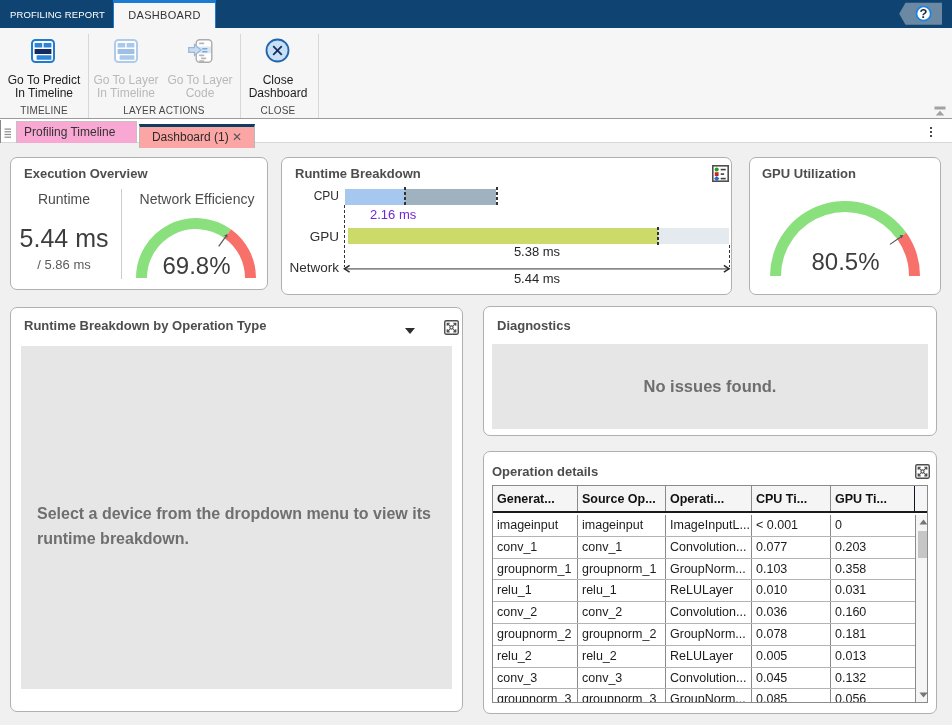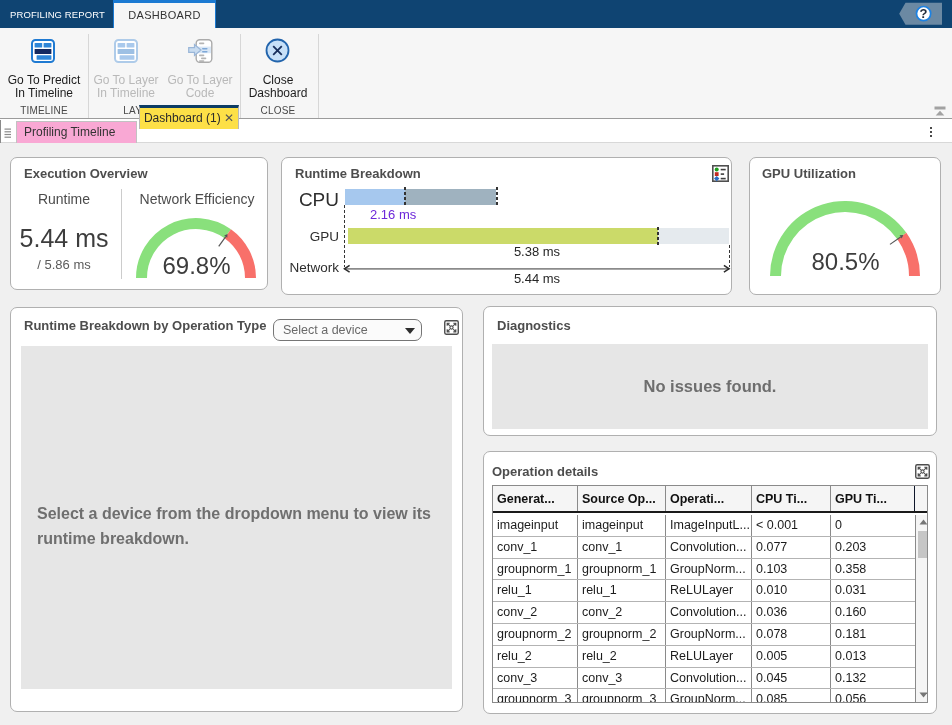--- a/index.html
+++ b/index.html
@@ -13,21 +13,21 @@
 
 #ribbon { left:0; top:28px; width:952px; height:91px; background:#f6f6f6; border-bottom:1px solid #9b9b9b; }
 .rdiv { position:absolute; top:6px; height:84px; width:1px; background:#d7d7d7; }
 .rbtn { position:absolute; top:71px; text-align:center; }
 .rbtn .lbl { margin-top:3px; font-size:12px; line-height:12.5px; color:#1d1d1d; }
 .rbtn.dis .lbl { color:#b9b9b9; }
 .seclbl { position:absolute; top:105px; font-size:10px; color:#484848; text-align:center; width:120px; letter-spacing:0.2px; }
 
 #tabbar { left:0; top:119px; width:952px; height:24px; background:#ffffff; border-bottom:1px solid #d8d8d8; }
 #tab1 { left:16px; top:121px; width:121px; height:22px; background:#f9a8d4; border:1px solid #c2c2c2; border-bottom:none; color:#333; font-size:12px; text-align:left; padding-left:7px; line-height:21px; }
-#tab2 { left:139px; top:105px; width:100px; height:24px; background:#fde047; border-top:3px solid #0d3c64; border-left:1px solid #b9b9b9; border-right:1px solid #b9b9b9; color:#2b2b2b; font-size:12px; text-align:center; line-height:20px; }
+#tab2 { left:139px; top:124px; width:116px; height:24px; background:#fca5a5; border-top:3px solid #0d3c64; border-left:1px solid #b9b9b9; border-right:1px solid #b9b9b9; color:#2b2b2b; font-size:12px; text-align:center; line-height:20px; }
 
 .card { position:absolute; background:#fff; border:1px solid #b0b0b0; border-radius:7px; }
 .ctitle { position:absolute; font-size:13px; font-weight:bold; color:#4d4d4d; }
 .grbox { position:absolute; background:#e6e6e6; }
 .bignum { position:absolute; color:#3d3d3d; text-align:center; }
 </style>
 </head>
 <body>
 <div id="app">
 
@@ -133,21 +133,21 @@
 <div class="ctitle" style="left:295px;top:166px;">Runtime Breakdown</div>
 <svg class="abs" style="left:712px;top:165px" width="17" height="17" viewBox="0 0 17 17">
   <rect x="0.8" y="0.8" width="15.4" height="15.4" fill="#fff" stroke="#4f4f4f" stroke-width="1.6"></rect>
   <circle cx="4.7" cy="4.6" r="2" fill="#1d9e1d"></circle>
   <rect x="2.8" y="7.2" width="3.8" height="3.8" fill="#c22a21"></rect>
   <path d="M4.7 10.9 L7.4 13.6 L4.7 16.3 L2 13.6 Z" fill="#2c6cc4"></path>
   <rect x="8.7" y="3.8" width="5" height="1.6" fill="#3f3f3f"></rect>
   <rect x="8.7" y="8.3" width="3.4" height="1.6" fill="#3f3f3f"></rect>
   <rect x="8.7" y="12.8" width="5" height="1.6" fill="#3f3f3f"></rect>
 </svg>
-<div class="abs" style="left:279px;top:189px;width:60px;text-align:right;font-size:19px;color:#2e2e2e;">CPU</div>
+<div class="abs" style="left:279px;top:189px;width:60px;text-align:right;font-size:12px;color:#2e2e2e;">CPU</div>
 <div class="abs" style="left:279px;top:229px;width:60px;text-align:right;font-size:13.5px;color:#2e2e2e;">GPU</div>
 <div class="abs" style="left:279px;top:260px;width:60px;text-align:right;font-size:13.5px;color:#2e2e2e;">Network</div>
 <div class="abs" style="left:345px;top:189px;width:59.8px;height:15.5px;background:#a6c8ee;"></div>
 <div class="abs" style="left:404.8px;top:189px;width:91.7px;height:15.5px;background:#9fb2bf;"></div>
 <div class="abs" style="left:347.5px;top:228px;width:310.5px;height:15.5px;background:#cbda69;"></div>
 <div class="abs" style="left:658px;top:228px;width:71px;height:15.5px;background:#e5eaee;"></div>
 <div class="abs dashv" style="left:344.3px;top:204.5px;height:62px;"></div>
 <div class="abs dashv w2" style="left:404.3px;top:187px;height:19.5px;"></div>
 <div class="abs dashv w2" style="left:495.9px;top:187px;height:19.5px;"></div>
 <div class="abs dashv w2" style="left:657.2px;top:227px;height:19.5px;"></div>
@@ -166,21 +166,20 @@
 <svg class="abs" style="left:765px;top:198px" width="161" height="80" viewBox="0 0 161 80">
   <path d="M5 78 A75 75 0 0 1 141.36 34.87 L132.36 41.2 A64 64 0 0 0 16 78 Z" fill="#89e07c"></path>
   <path d="M141.36 34.87 A75 75 0 0 1 155 78 L144 78 A64 64 0 0 0 132.36 41.2 Z" fill="#f8706a"></path>
   <line x1="125" y1="46.38" x2="135.63" y2="38.9" stroke="#555" stroke-width="1.2"></line>
   <polygon points="138.25,37.06 136.72,40.45 134.54,37.35" fill="#555"></polygon>
 </svg>
 <div class="abs bignum" style="left:785px;top:248px;width:121px;font-size:24px;">80.5%</div>
 
 <div class="card" style="left:10px;top:307px;width:453px;height:405px;"></div>
 <div class="ctitle" style="left:24px;top:318px;">Runtime Breakdown by Operation Type</div>
-<div class="abs" id="dropdown" style="left:273px;top:319px;width:149px;height:22px;background:#fbfbfb;border:1px solid #757575;border-radius:7px;font-size:12.5px;color:#696969;line-height:20px;padding-left:9px;">Select a device</div>
 <svg class="abs" style="left:404px;top:327px" width="12" height="8" viewBox="0 0 12 8">
   <polygon points="1,1 11,1 6,7" fill="#2e2e2e"></polygon>
 </svg>
 <svg class="abs expic" style="left:444px;top:320px" width="15" height="15" viewBox="0 0 16 16">
   <rect x="0.8" y="0.8" width="14.4" height="14.4" rx="1.5" fill="#fff" stroke="#4d4d4d" stroke-width="1.5"></rect>
   <circle cx="8" cy="8" r="1.7" fill="none" stroke="#4d4d4d" stroke-width="1.2"></circle>
   <path d="M3.4 6.1 L3.4 3.4 L6.1 3.4 M3.6 3.6 L6.2 6.2" fill="none" stroke="#4d4d4d" stroke-width="1.2"></path>
   <path d="M9.9 3.4 L12.6 3.4 L12.6 6.1 M12.4 3.6 L9.8 6.2" fill="none" stroke="#4d4d4d" stroke-width="1.2"></path>
   <path d="M12.6 9.9 L12.6 12.6 L9.9 12.6 M12.4 12.4 L9.8 9.8" fill="none" stroke="#4d4d4d" stroke-width="1.2"></path>
   <path d="M6.1 12.6 L3.4 12.6 L3.4 9.9 M3.6 12.4 L6.2 9.8" fill="none" stroke="#4d4d4d" stroke-width="1.2"></path>

